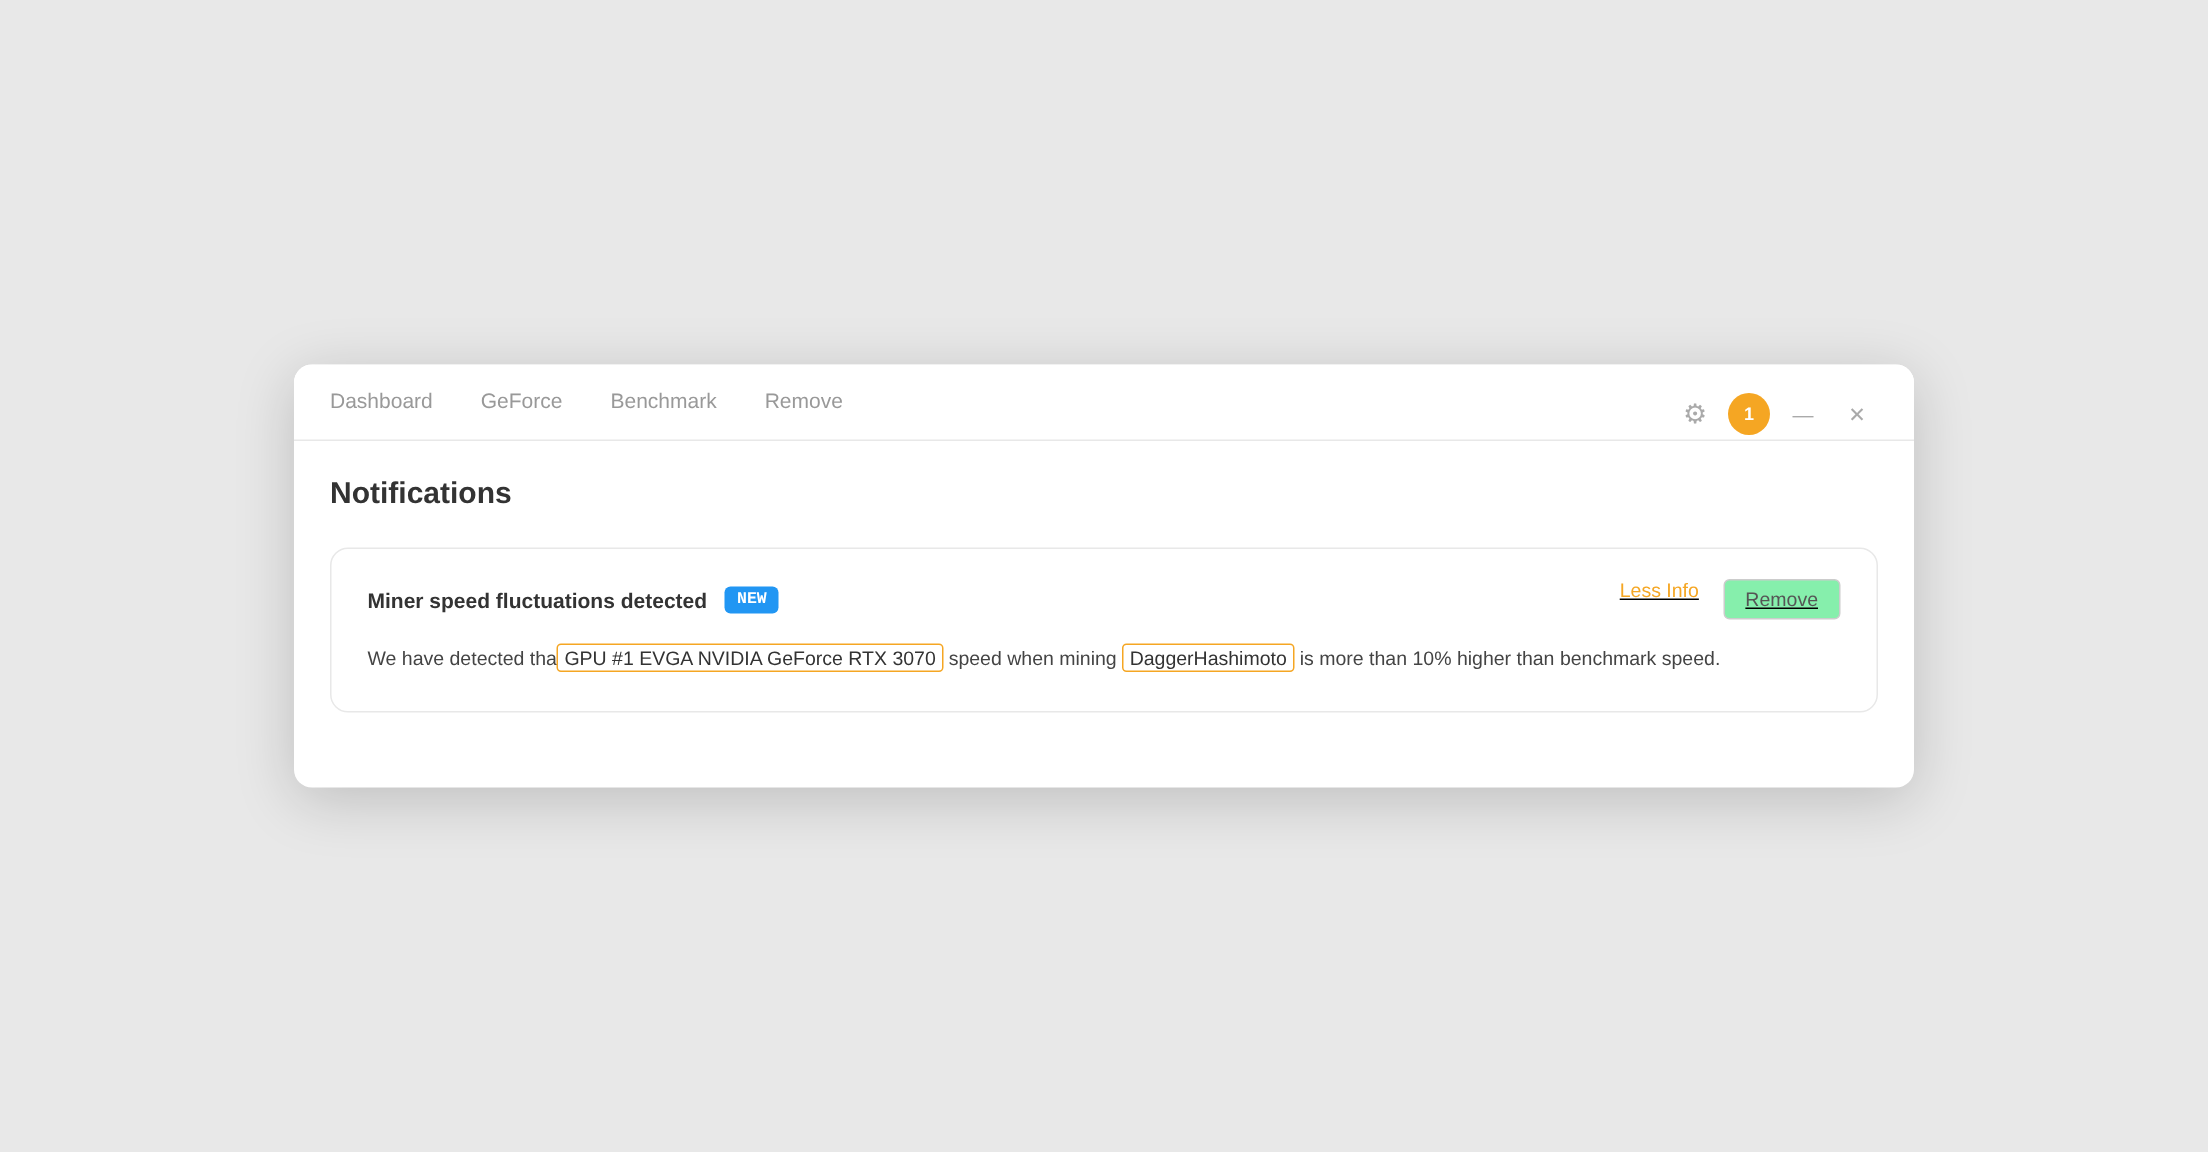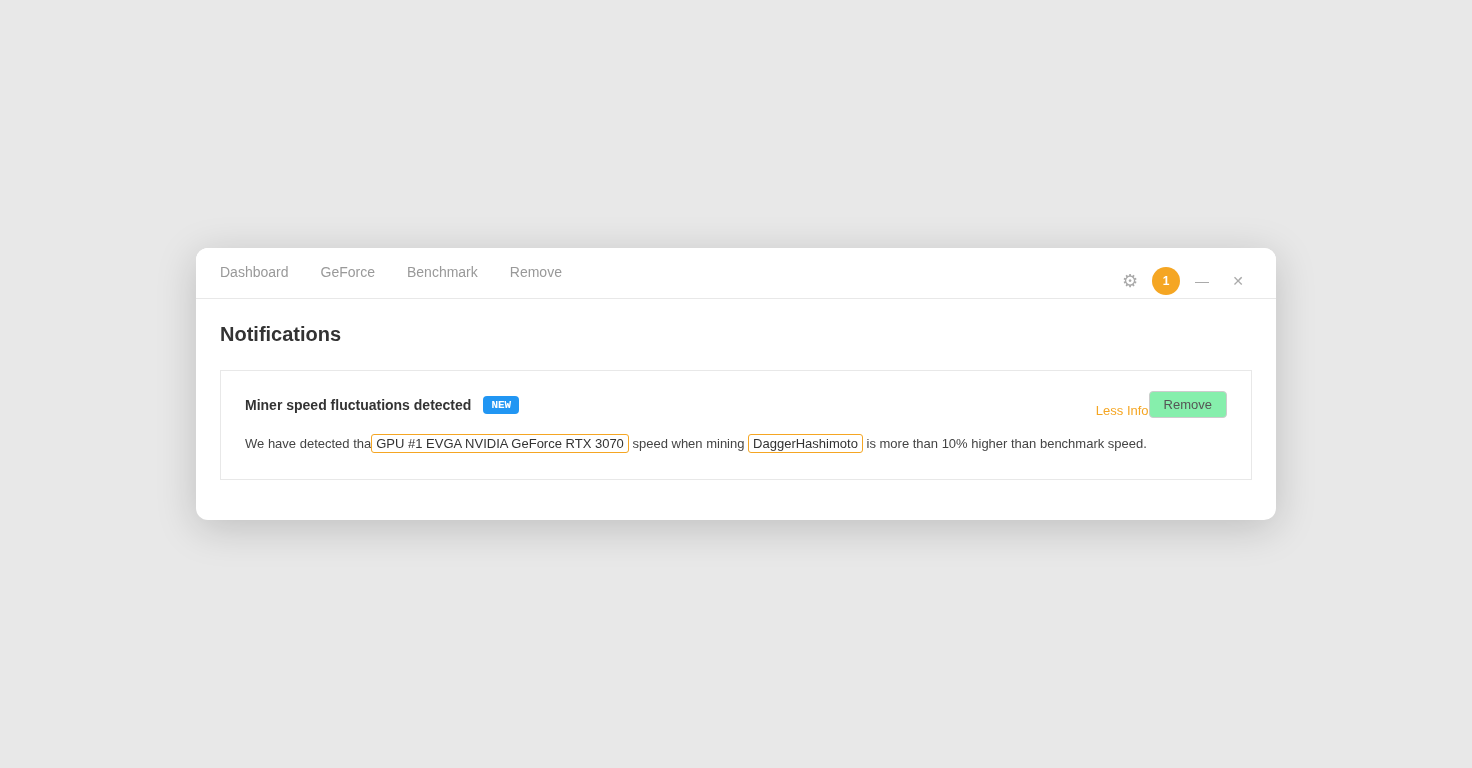--- a/index.html
+++ b/index.html
@@ -78,33 +78,33 @@
       font-weight: bold;
     }
 
     .divider-line {
       height: 1px;
       background: #e8e8e8;
       margin: 0 0 24px 0;
     }
 
     .main-content {
-      padding: 0 24px 40px 24px;
+      padding: 0 24px 50px 24px;
     }
 
     .page-title {
       font-size: 20px;
       font-weight: 600;
       color: #333;
       margin-bottom: 24px;
     }
 
     .notification-card {
       border: 1px solid #e8e8e8;
-      border-radius: 0;
+      border-radius: 12px;
       padding: 20px 24px;
       background: #ffffff;
     }
 
     .notification-header {
       display: flex;
       align-items: center;
       justify-content: space-between;
       margin-bottom: 16px;
     }
@@ -127,21 +127,23 @@
       font-size: 11px;
       font-weight: 700;
       padding: 3px 8px;
       border-radius: 4px;
       text-transform: uppercase;
       font-family: Liberation Mono, monospace;
     }
 
     .notification-actions {
       display: flex;
-      align-items: flex-end;
+      align-items: flex-start;
+      gap: 16px;
+      text-decoration: underline;
     }
 
     .less-info-btn {
       font-size: 13px;
       color: #f5a623;
       cursor: pointer;
       background: none;
       border: none;
     }
 

